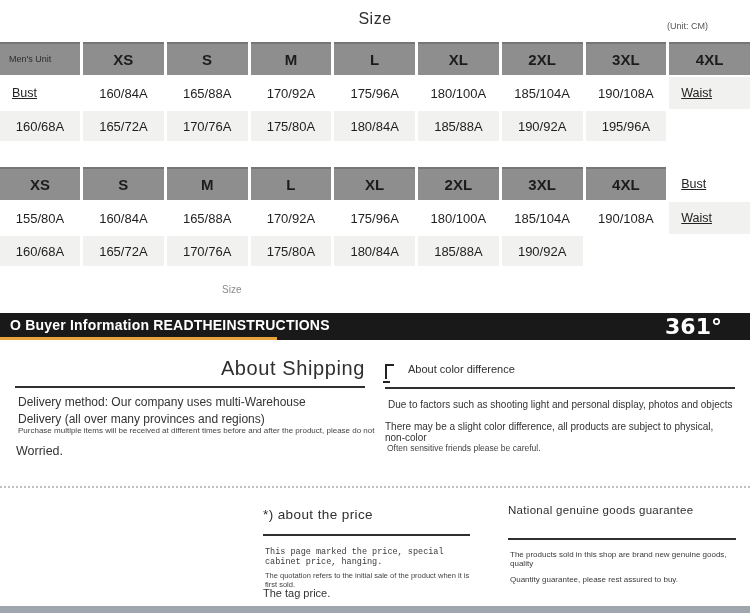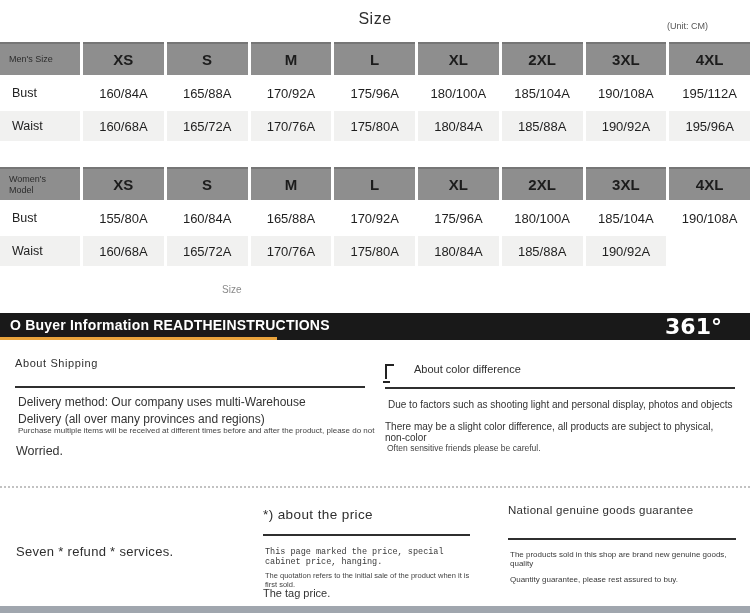--- a/index.html
+++ b/index.html
@@ -16,41 +16,41 @@
                 grid-template-columns: 80px repeat(8, 1fr);
                 grid-template-rows: 33px 32px 30px;
                 column-gap: 3px; row-gap: 2px; }
   .size-table.men { top: 42px; }
   .size-table.women { top: 167px; }
   .size-table > div { display: flex; align-items: center; }
   .header-cell { background: #8e8e8e; border-top: 2px solid #767676; justify-content: center;
                  font-weight: bold; font-size: 15px; color: #1c1c1c; }
   .model-cell { justify-content: flex-start; padding-left: 9px; padding-right: 10px;
                 font-weight: normal; font-size: 9px; color: #2d2d2d; line-height: 1.2; }
-  .row-label { justify-content: flex-start; padding-left: 12px; font-size: 12.5px; color: #222; }
+  .row-label { justify-content: flex-start; padding-left: 12px; font-size: 12.5px; color: #222; text-decoration: underline; }
   .value { justify-content: center; font-size: 13px; color: #1f1f1f; }
   .alt { background: #f1f1f0; }
 
   .small-caption { position: absolute; top: 284px; left: 222px; font-size: 10px; color: #8a8a8a; }
 
   
   .banner { position: absolute; top: 313px; left: 0; width: 750px; height: 27px;
             background: #191919; }
   .banner-title { position: absolute; left: 10px; top: 0; height: 24px; line-height: 24px;
                   color: #ffffff; font-size: 14px; font-weight: bold; letter-spacing: 0.2px; }
   .banner-accent { position: absolute; left: 0; bottom: 0; width: 277px; height: 3px;
                    background: #e8a33c; }
   .brand-logo { position: absolute; right: 28px; top: 1px; color: #ffffff;
                 font-size: 22px; font-weight: bold; font-family: "DejaVu Sans", sans-serif; }
 
   
   .heading { position: absolute; color: #2f2f2f; border-bottom: 2px solid #2f2f2f; }
-  .h-shipping { left: 15px; top: 357px; width: 350px; height: 31px; font-size: 11px; letter-spacing: 0.6px; }
+  .h-shipping { left: 15px; top: 357px; width: 350px; height: 31px; font-size: 20px; letter-spacing: 0.6px; text-align: right; }
   .h-colordiff { left: 385px; top: 360px; width: 350px; height: 29px; font-size: 11px;
-                 display: flex; align-items: flex-start; gap: 20px; padding-top: 3px; }
+                 display: flex; align-items: flex-start; gap: 14px; padding-top: 3px; }
   .h-aftersales { left: 16px; top: 506px; width: 208px; height: 29px; font-size: 14px; letter-spacing: 0.4px; }
   .h-price { left: 263px; top: 507px; width: 207px; height: 29px; font-size: 13.5px; letter-spacing: 0.4px; }
   .h-genuine { left: 508px; top: 504px; width: 228px; height: 36px; font-size: 11.5px;
                line-height: 1.15; letter-spacing: 0.3px; }
 
   .bracket-icon { position: relative; width: 9px; height: 15px; margin-top: 1px;
                   border-left: 2px solid #222; border-top: 2px solid #222; flex: 0 0 9px; }
   .bracket-icon::after { content: ""; position: absolute; left: -4px; bottom: -4px;
                          width: 7px; height: 2px; background: #222; }
 
@@ -75,50 +75,48 @@
 </style>
 </head>
 <body>
 
 <div class="page">
 
   <div class="size-title">Size</div>
   <div class="unit-label">(Unit: CM)</div>
 
   <div class="size-table men" id="table-men">
-      <div class="header-cell model-cell">Men's Size</div>
+      <div class="header-cell model-cell">Men's Unit</div>
       <div class="header-cell">XS</div>
       <div class="header-cell">S</div>
       <div class="header-cell">M</div>
       <div class="header-cell">L</div>
       <div class="header-cell">XL</div>
       <div class="header-cell">2XL</div>
       <div class="header-cell">3XL</div>
       <div class="header-cell">4XL</div>
       <div class="row-label">Bust</div>
       <div class="value">160/84A</div>
       <div class="value">165/88A</div>
       <div class="value">170/92A</div>
       <div class="value">175/96A</div>
       <div class="value">180/100A</div>
       <div class="value">185/104A</div>
       <div class="value">190/108A</div>
-      <div class="value">195/112A</div>
       <div class="row-label alt">Waist</div>
       <div class="value alt">160/68A</div>
       <div class="value alt">165/72A</div>
       <div class="value alt">170/76A</div>
       <div class="value alt">175/80A</div>
       <div class="value alt">180/84A</div>
       <div class="value alt">185/88A</div>
       <div class="value alt">190/92A</div>
       <div class="value alt">195/96A</div>
     </div>
   <div class="size-table women" id="table-women">
-      <div class="header-cell model-cell">Women's Model</div>
       <div class="header-cell">XS</div>
       <div class="header-cell">S</div>
       <div class="header-cell">M</div>
       <div class="header-cell">L</div>
       <div class="header-cell">XL</div>
       <div class="header-cell">2XL</div>
       <div class="header-cell">3XL</div>
       <div class="header-cell">4XL</div>
       <div class="row-label">Bust</div>
       <div class="value">155/80A</div>
@@ -155,21 +153,20 @@
   <div class="heading h-colordiff">
     <span class="bracket-icon"></span>
     <span>About color difference</span>
   </div>
   <div class="txt cd-l1">Due to factors such as shooting light and personal display, photos and objects</div>
   <div class="txt cd-l2">There may be a slight color difference, all products are subject to physical, non-color</div>
   <div class="txt cd-l3">Often sensitive friends please be careful.</div>
 
   <div class="dotted-divider"></div>
 
-  <div class="txt as-l1">Seven * refund * services.</div>
 
   <div class="heading h-price">*) about the price</div>
   <div class="txt pr-l1">This page marked the price, special cabinet price, hanging.</div>
   <div class="txt pr-l2">The quotation refers to the initial sale of the product when it is first sold.</div>
   <div class="txt pr-l3">The tag price.</div>
 
   <div class="heading h-genuine">National genuine goods guarantee</div>
   <div class="txt gn-l1">The products sold in this shop are brand new genuine goods, quality</div>
   <div class="txt gn-l2">Quantity guarantee, please rest assured to buy.</div>
 

